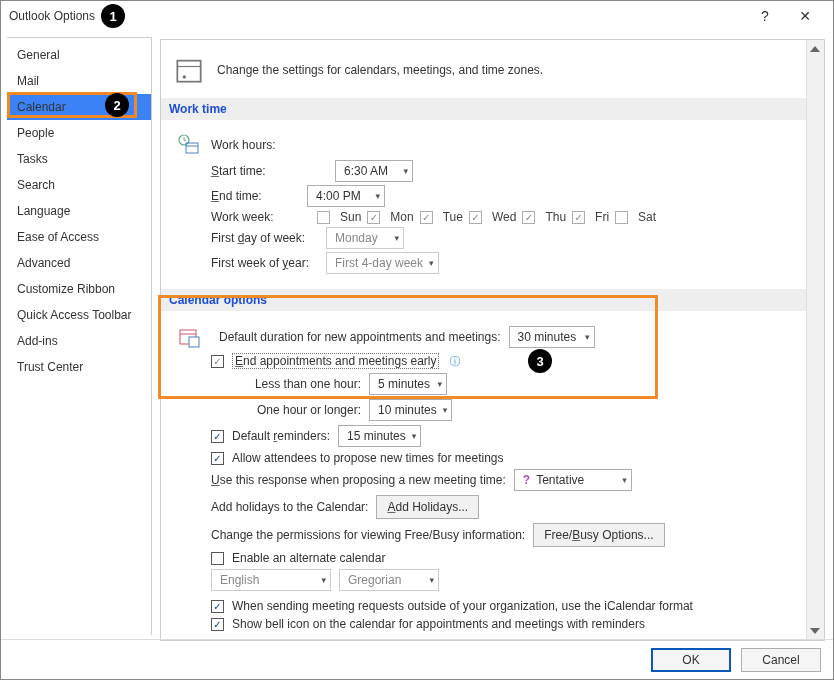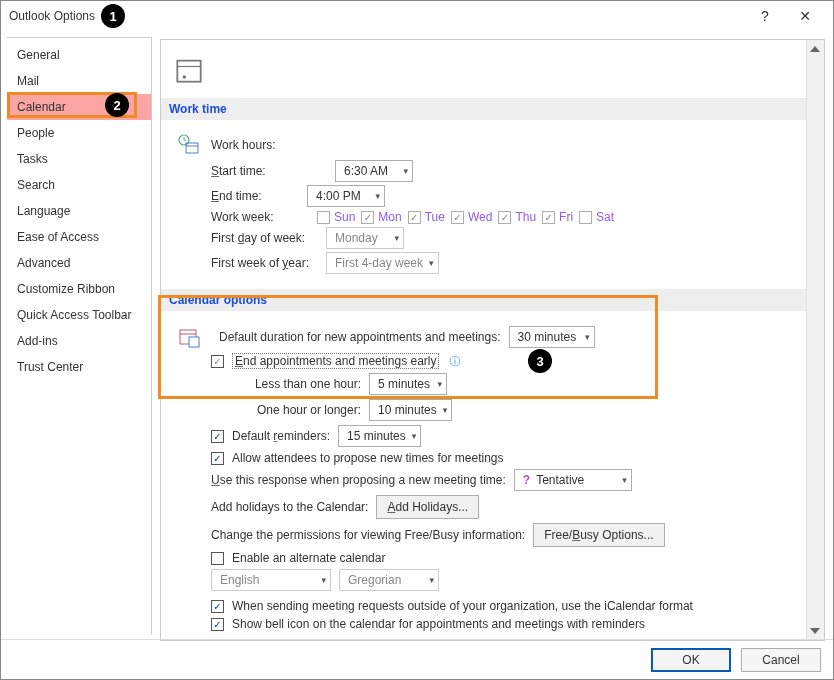--- a/index.html
+++ b/index.html
@@ -3,40 +3,40 @@
 <meta charset="utf-8">
 <style>
 * { box-sizing: border-box; margin: 0; padding: 0; }
 body { font-family: "Segoe UI", Tahoma, sans-serif; font-size: 12px; color: #333; background: #fff; width: 834px; height: 680px; position: relative; border: 1px solid #888; }
 .titlebar { height: 30px; display: flex; align-items: center; padding: 0 8px; }
 .titlebar .title { flex: 1; }
 .titlebar .tb-btn { width: 40px; height: 30px; display: flex; align-items: center; justify-content: center; font-size: 14px; }
 .main-area { display: flex; height: 610px; }
 .sidebar { width: 145px; border-right: 1px solid #ccc; padding-top: 4px; border-top: 1px solid #ccc; margin: 6px 0 6px 6px; }
 .sidebar .item { padding: 6px 10px; cursor: default; }
-.sidebar .item.selected { background: #fca5a5; }
+.sidebar .item.selected { background: #3b82f6; }
 .content-wrap { flex: 1; position: relative; padding: 8px 8px 0 8px; }
 .content { position: relative; width: 100%; height: 100%; border: 1px solid #ccc; overflow: hidden; }
 .scrollbar { position: absolute; right: 0; top: 0; bottom: 0; width: 18px; background: #f1f1f1; border-left: 1px solid #e0e0e0; }
 .scrollbar .thumb-up { position: absolute; top: 2px; left: 3px; width: 10px; height: 10px; border-left: 5px solid transparent; border-right: 5px solid transparent; border-bottom: 6px solid #666; }
 .scrollbar .thumb-down { position: absolute; bottom: 2px; left: 3px; width: 10px; height: 10px; border-left: 5px solid transparent; border-right: 5px solid transparent; border-top: 6px solid #666; }
 .inner { padding: 0; margin-right: 18px; }
 .intro { display: flex; align-items: center; gap: 14px; padding: 16px 6px 14px 14px; }
 .intro .cal-mini { width: 28px; height: 28px; position: relative; }
 .intro .cal-mini svg { width: 28px; height: 28px; }
 .section-hdr { background: #eeeeee; padding: 4px 8px; font-weight: 600; color: #1d4ed8; }
 .section-body { padding: 10px 6px 12px 14px; }
 .work-row { display: flex; align-items: center; margin: 3px 0; }
 .wh-icon { width: 28px; margin-right: 8px; display:flex; align-items:center; justify-content:center; }
 .labelcol { width: 96px; }
 .dropdown { display:inline-flex; align-items:center; justify-content: space-between; border: 1px solid #adadad; background: #fff; height: 22px; padding: 0 4px 0 8px; min-width: 78px; }
 .dropdown.disabled { color:#888; border-color:#ccc; }
 .dropdown .caret { margin-left: 6px; font-size: 9px; color: #555; }
 .week-checks { display:flex; gap: 6px; align-items:center; flex-wrap: wrap; }
-.wkchk { display:flex; align-items:center; gap:4px; color:#8b5cf6; }
+.wkchk { display:flex; align-items:center; gap:10px; color:#404040; }
 .wkchk .box { width: 13px; height: 13px; border: 1px solid #adadad; display:inline-flex; align-items:center; justify-content:center; font-size:10px; color:#888; }
 .wkchk.checked .box::after { content:"✓"; }
 .wkchk.plain .box::after { content:""; }
 .cal-opt-row { display:flex; align-items:center; margin: 4px 0; gap: 8px; }
 .checkbox { width:13px; height:13px; border:1px solid #555; display:inline-flex; align-items:center; justify-content:center; font-size:10px; color:#336; }
 .checkbox.checked::after { content:"✓"; color:#0a3d91; }
 .checkbox.checked-gray::after { content:"✓"; color:#888; }
 .btn { border:1px solid #adadad; background:#f1f1f1; padding:3px 10px; height:24px; display:inline-flex; align-items:center; }
 .bottom-bar { position:absolute; bottom:0; left:0; right:0; height:40px; display:flex; align-items:center; justify-content:flex-end; gap:10px; padding:0 12px; border-top:1px solid #ddd; }
 .bottom-bar .stdbtn { width: 80px; height:24px; border:1px solid #adadad; display:flex; align-items:center; justify-content:center; background:#f5f5f5; }
@@ -77,20 +77,21 @@
     <div class="content">
       <div class="inner">
         <div class="intro">
           <span class="cal-mini">
             <svg viewBox="0 0 24 24">
                 <rect x="2" y="4" width="20" height="18" fill="none" stroke="#777" stroke-width="1.5"></rect>
                 <line x1="2" y1="9" x2="22" y2="9" stroke="#777"></line>
                 <circle cx="8" cy="18" r="1.5" fill="#777"></circle>
               </svg>
           </span>
+          <span>Change the settings for calendars, meetings, and time zones.</span>
         </div>
 
         <div class="section-hdr">Work time</div>
         <div class="section-body">
           <div class="work-row">
             <span class="wh-icon">
               <svg width="24" height="24" viewBox="0 0 24 24">
                   <circle cx="7" cy="7" r="5" fill="none" stroke="#5a8" stroke-width="1.2"></circle>
                   <path d="M7 4v3l2 1" stroke="#5a8" fill="none"></path>
                   <rect x="9" y="10" width="12" height="10" fill="none" stroke="#4a80c7"></rect>

